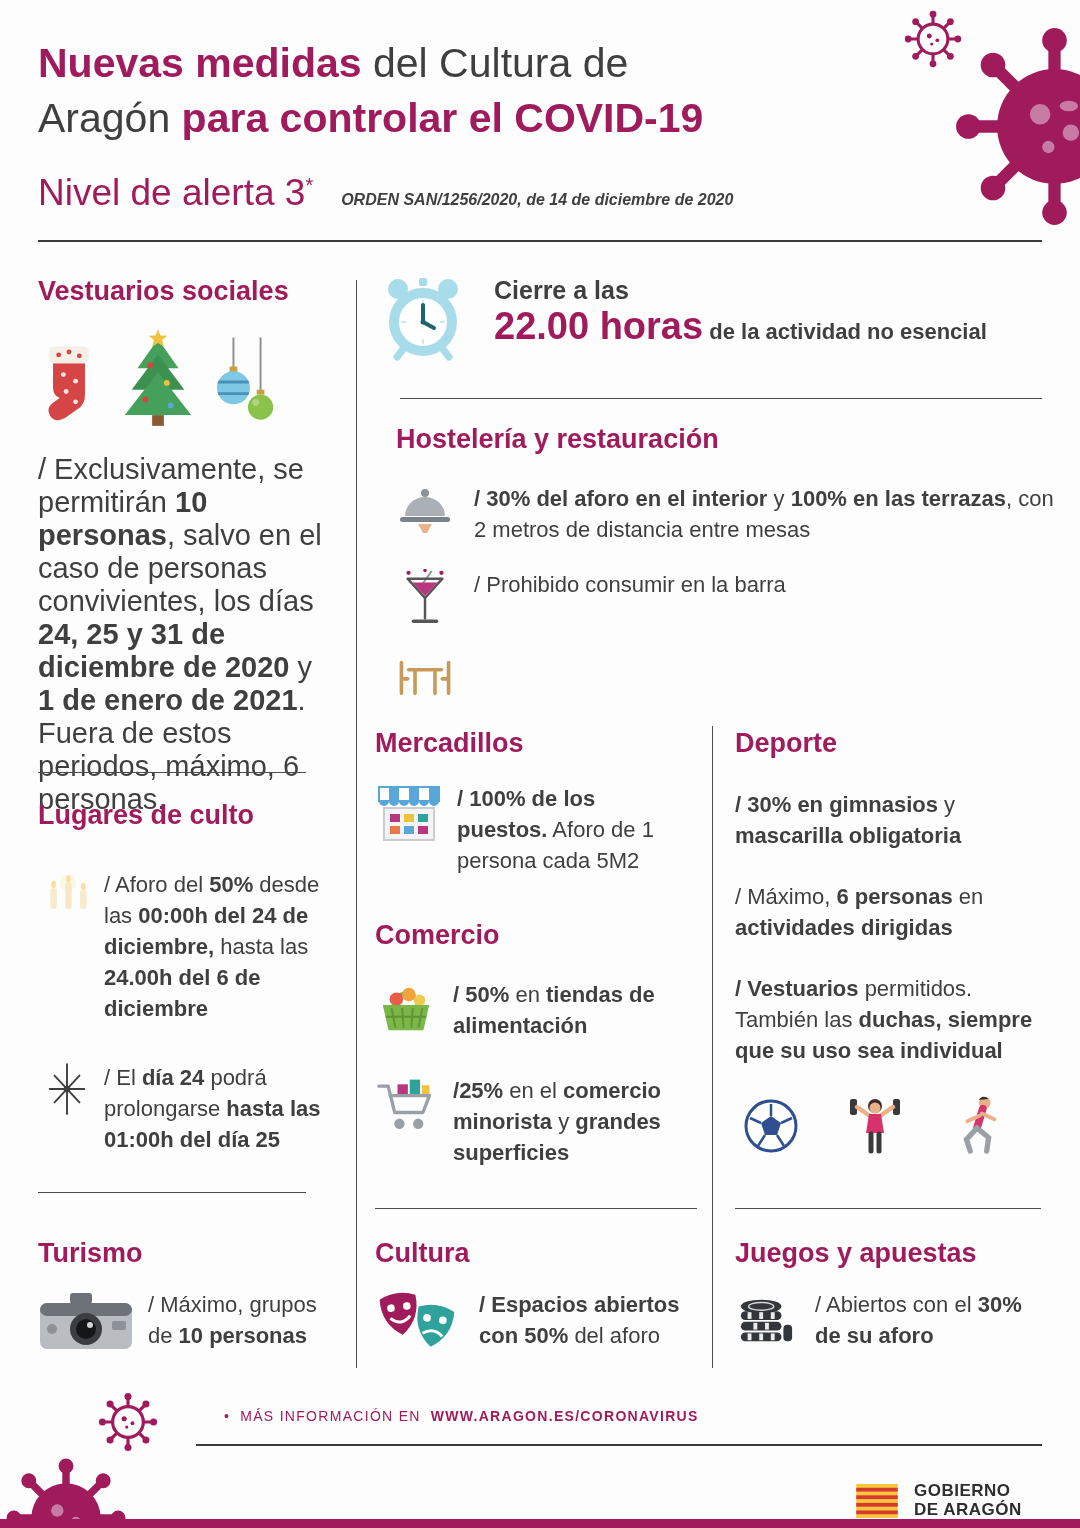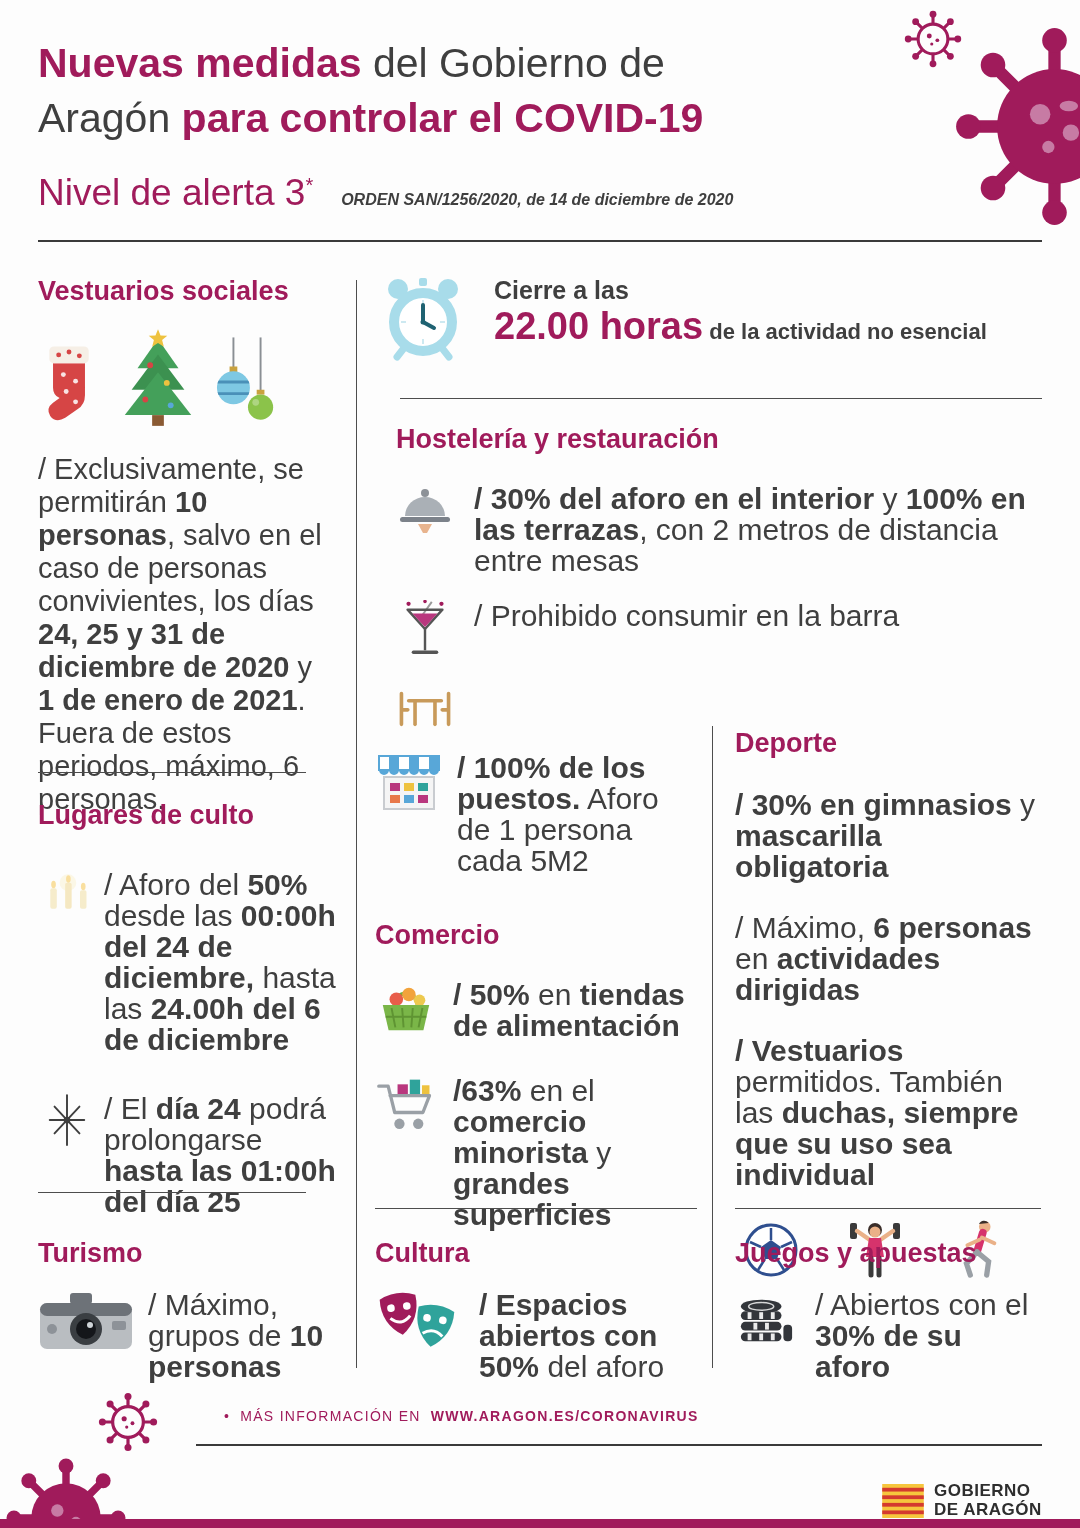--- a/index.html
+++ b/index.html
@@ -32,21 +32,21 @@
   #rule-mid{left:375px;top:1208px;width:322px}
   #rule-right{left:735px;top:1208px;width:306px}
   #rule-footer{left:196px;top:1444px;width:846px}
   .vdiv{position:absolute;border-left:1px solid #4d4d4d}
   #vdiv-1{left:356px;top:280px;height:1088px}
   #vdiv-2{left:712px;top:726px;height:642px}
 
   h2{font-size:27px;font-weight:700;color:var(--accent)}
 
   .body-text{font-size:29px;line-height:33px}
-  .item-text{font-size:30px;line-height:31px}
+  .item-text{font-size:22px;line-height:31px}
 
   
   #sec-reuniones{position:absolute;left:38px;top:276px;width:296px}
   .xmas-icons{display:flex;align-items:flex-end;gap:16px;margin-top:18px;height:102px}
   #sec-reuniones .body-text{margin-top:26px}
 
   #sec-culto{position:absolute;left:38px;top:800px;width:302px}
   .icon-item{display:flex;align-items:flex-start}
   .culto-item{margin-top:38px;gap:8px}
   .culto-item:last-child{}
@@ -87,39 +87,39 @@
   #sec-cultura{position:absolute;left:375px;top:1238px;width:324px}
   .cult-item{margin-top:20px;gap:18px}
   .cult-item .icon-cell{width:86px}
   #sec-juegos{position:absolute;left:735px;top:1238px;width:306px}
   .jue-item{margin-top:20px;gap:18px}
   .jue-item .icon-cell{width:62px}
 
   
   #footer-info{position:absolute;left:224px;top:1408px;display:flex;align-items:baseline;gap:10px;color:var(--accent);font-size:14px;letter-spacing:1.3px}
   #footer-info .link{cursor:pointer}
-  #logo{position:absolute;left:882px;top:1482px;display:flex;align-items:center;gap:10px}
+  #logo{position:absolute;left:856px;top:1482px;display:flex;align-items:center;gap:16px}
   .logo-text{font-size:17px;font-weight:800;line-height:1.1;letter-spacing:.5px;color:#2e2e2e}
   #bottom-bar{position:absolute;left:0;top:1519px;width:1080px;height:9px;background:var(--accent)}
 
   
   .abs{position:absolute}
   #virus-top-small{left:902px;top:8px;width:62px;height:62px}
   #virus-top-big{left:952px;top:24px;width:205px;height:205px}
   #virus-bottom-small{left:96px;top:1390px;width:64px;height:64px}
   #virus-bottom-big{left:4px;top:1456px;width:124px;height:124px}
 </style>
 </head>
 <body>
 
 <div class="page">
 
   <header>
     <h1>
-      <span class="t-line"><span class="b accent">Nuevas medidas</span><span> del Gobierno de</span></span>
+      <span class="t-line"><span class="b accent">Nuevas medidas</span><span> del Cultura de</span></span>
       <span class="t-line"><span>Aragón </span><span class="b accent">para controlar el COVID-19</span></span>
     </h1>
     <div class="alert-row">
       <span class="alert"><span>Nivel de alerta 3</span><sup>*</sup></span>
       <span class="order">ORDEN SAN/1256/2020, de 14 de diciembre de 2020</span>
     </div>
 
     <svg class="abs" id="virus-top-small" viewBox="0 0 100 100">
       <g stroke="#A01B5B" stroke-width="5" stroke-linecap="round">
         <line x1="50" y1="50" x2="50" y2="10"></line>
@@ -360,20 +360,21 @@
               <line x1="43" y1="16" x2="43" y2="42"></line>
             <path d="M6 8 V42 M6 26 H13"></path>
             <path d="M58 8 V42 M58 26 H51"></path>
           </g>
         </svg>
       </span>
     </div>
   </section>
 
   <section id="sec-mercadillos">
+    <h2>Mercadillos</h2>
     <div class="icon-item merc-item">
       <span class="icon-cell">
         <svg width="66" height="64" viewBox="0 0 66 62">
           <rect x="8" y="24" width="50" height="32" fill="#f5f5f5" stroke="#c9ccd0" stroke-width="2"></rect>
           <g>
             <rect x="14" y="30" width="10" height="8" fill="#b9377e"></rect>
               <rect x="28" y="30" width="10" height="8" fill="#eec23f"></rect>
               <rect x="42" y="30" width="10" height="8" fill="#2fa39b"></rect>
             <rect x="14" y="42" width="10" height="8" fill="#e8784a"></rect>
               <rect x="28" y="42" width="10" height="8" fill="#58a7d8"></rect>
@@ -411,21 +412,21 @@
       <span class="icon-cell">
         <svg width="62" height="60" viewBox="0 0 66 60">
           <rect x="24" y="8" width="11" height="12" fill="#b9377e"></rect>
           <rect x="37" y="3" width="11" height="17" fill="#2fa39b"></rect>
           <rect x="50" y="9" width="8" height="11" fill="#eec23f"></rect>
           <path d="M4 10 h10 l7 28 h30 l7 -18 h-42" fill="none" stroke="#9aa0a6" stroke-width="3.5" stroke-linejoin="round" stroke-linecap="round"></path>
           <circle cx="26" cy="50" r="5.5" fill="#9aa0a6"></circle>
           <circle cx="46" cy="50" r="5.5" fill="#9aa0a6"></circle>
         </svg>
       </span>
-      <p class="item-text"><span class="b">/</span><span class="b">63%</span><span> en el </span><span class="b">comercio minorista</span><span> y </span><span class="b">grandes superficies</span></p>
+      <p class="item-text"><span class="b">/</span><span class="b">25%</span><span> en el </span><span class="b">comercio minorista</span><span> y </span><span class="b">grandes superficies</span></p>
     </div>
   </section>
 
   <section id="sec-deporte">
     <h2>Deporte</h2>
     <p class="item-text dep-item"><span class="b">/ </span><span class="b">30% en gimnasios</span><span> y </span><span class="b">mascarilla obligatoria</span></p>
     <p class="item-text dep-item"><span>/ Máximo, </span><span class="b">6 personas</span><span> en </span><span class="b">actividades dirigidas</span></p>
     <p class="item-text dep-item"><span class="b">/ </span><span class="b">Vestuarios</span><span> permitidos. También las </span><span class="b">duchas, siempre que su uso sea individual</span></p>
     <div class="sport-icons">
       <svg width="56" height="56" viewBox="0 0 56 56">

